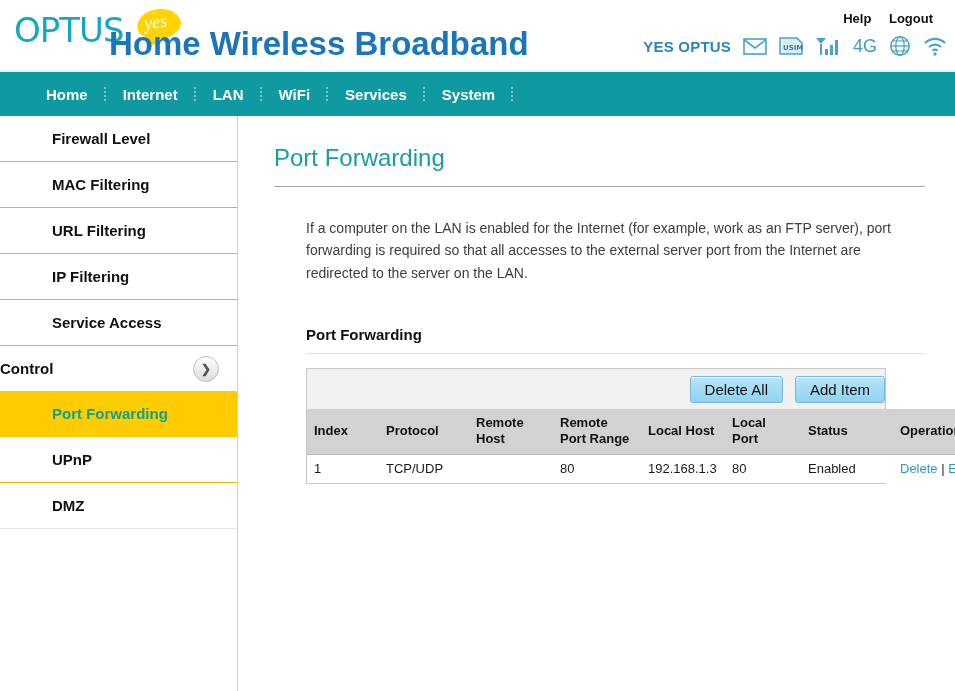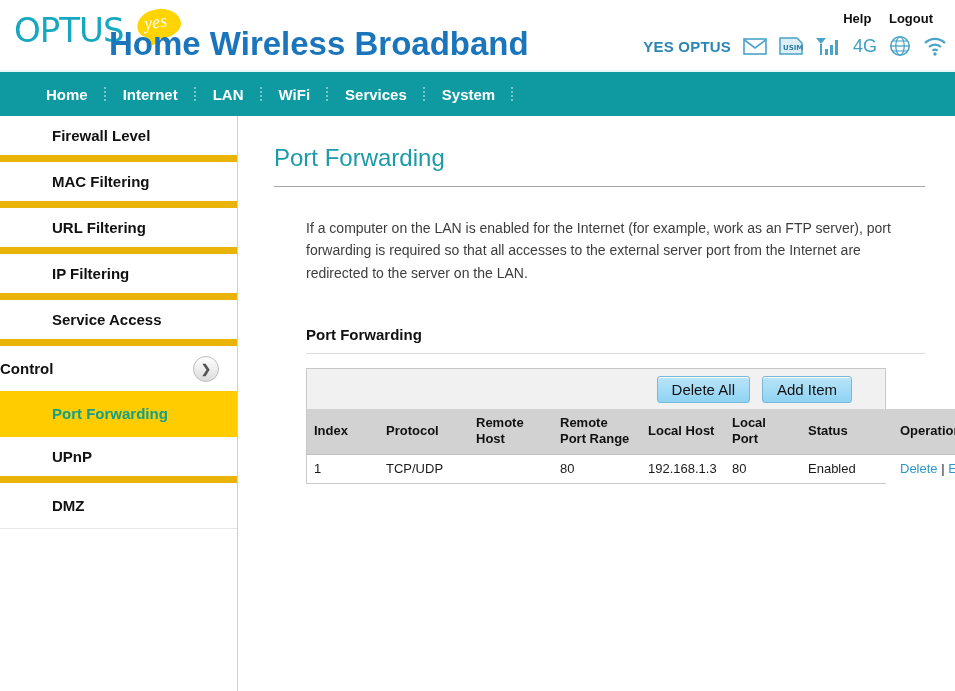--- a/index.html
+++ b/index.html
@@ -155,21 +155,21 @@
     position: relative;
   }
   .side-item {
     height: 46px;
     display: flex;
     align-items: center;
     padding-left: 52px;
     font-size: 15px;
     font-weight: bold;
     color: #111111;
-    border-bottom: 7px solid #eab308;
+    border-bottom: 1px solid #eab308;
     cursor: pointer;
     box-sizing: border-box;
     position: relative;
   }
   .side-item:last-child { border-bottom: 1px solid #e6e6e6; }
   .side-item.active {
     background: #ffcc00;
     color: #13a08a;
     border-bottom: 1px solid #ffcc00;
   }
@@ -240,21 +240,21 @@
     width: 580px;
     border: 1px solid #c8c8c8;
     background: #f1f1f1;
     box-sizing: border-box;
   }
   .panel-toolbar {
     height: 40px;
     display: flex;
     align-items: center;
     justify-content: flex-end;
-    padding-right: 33px;
+    padding-right: 0;
     gap: 12px;
     background: #f1f1f1;
   }
   .btn {
     background: linear-gradient(#b9e4f8, #8fd3f3);
     border: 1px solid #7ab8d8;
     border-radius: 3px;
     padding: 4px 14px;
     font-size: 15px;
     color: #111;

